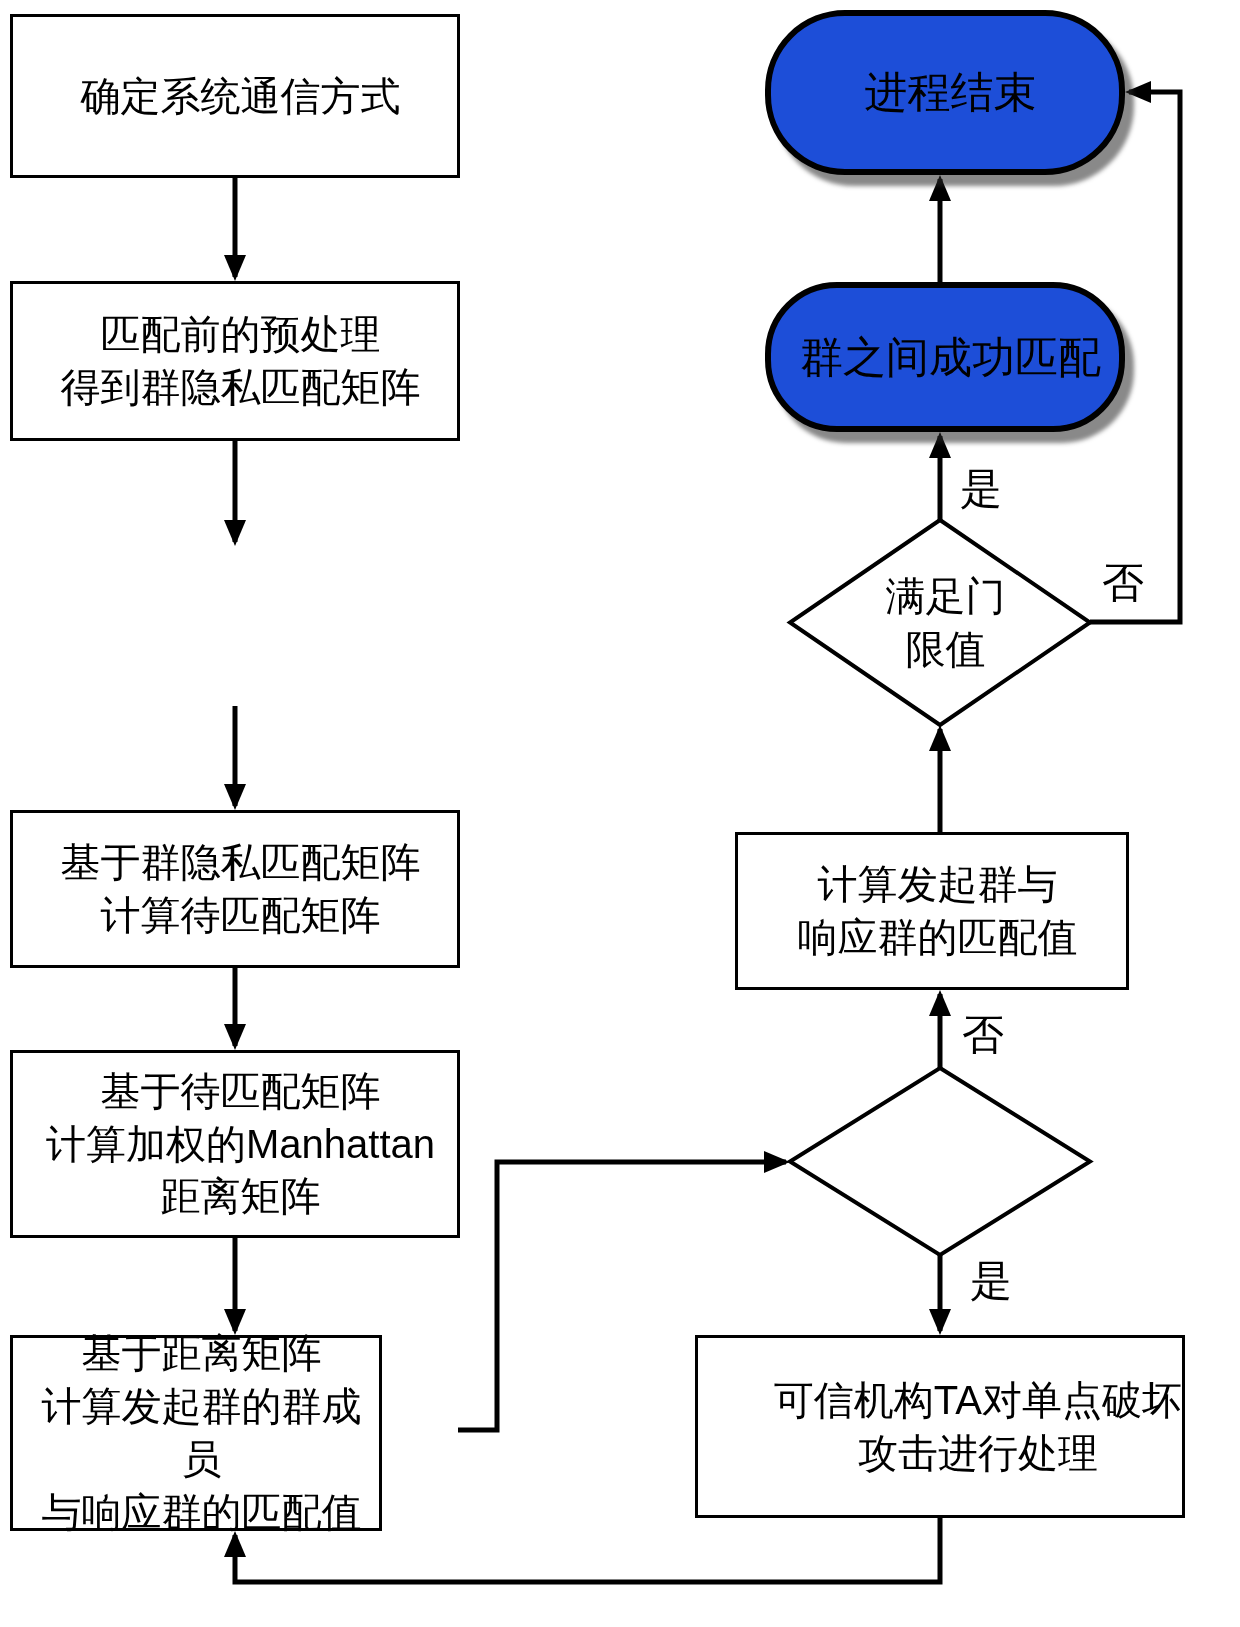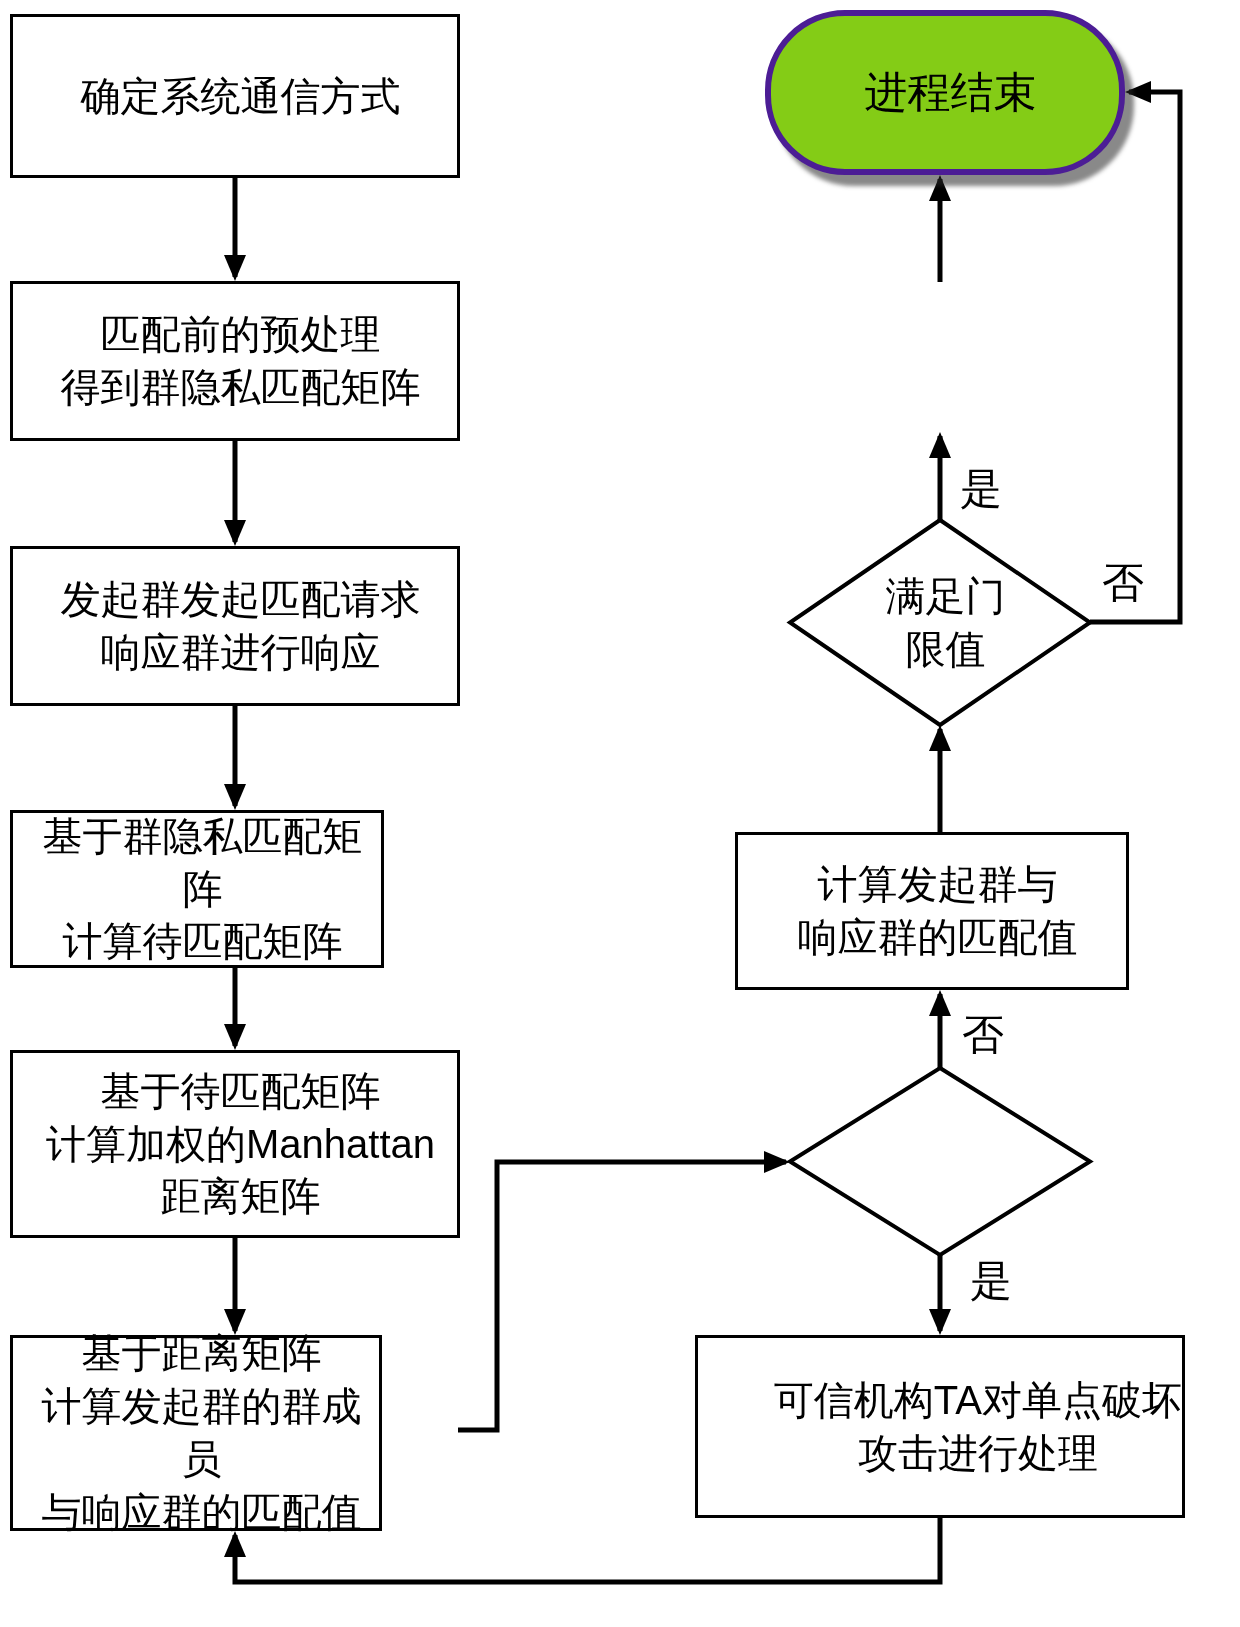--- a/index.html
+++ b/index.html
@@ -18,22 +18,22 @@
     position: absolute;
     display: flex;
     align-items: center;
     justify-content: center;
     text-align: center;
     z-index: 2;
     padding-left: 11px;
   }
   .rect { background: #ffffff; border: 3px solid #000; }
   .terminator {
-    background: #84cc16;
-    border: 6px solid #4c1d95;
+    background: #1d4ed8;
+    border: 6px solid #000000;
     box-shadow: 9px 11px 4px rgba(40,40,40,0.55);
     align-items: center;
   }
   .diamond-text { background: transparent; }
   .node-text {
     white-space: pre-line;
     font-size: 40px;
     line-height: 1.32;
   }
   .terminator .node-text { font-size: 43px; }
@@ -88,46 +88,45 @@
 
   <div class="node rect" style="left:10px; top:14px; width:450px; height:164px;">
     <span class="node-text">确定系统通信方式</span>
   </div>
 
   <div class="node rect" style="left:10px; top:281px; width:450px; height:160px;">
     <span class="node-text">匹配前的预处理
 得到群隐私匹配矩阵</span>
   </div>
 
-  <div class="node rect" style="left:10px; top:546px; width:450px; height:160px;">
-    <span class="node-text">发起群发起匹配请求
-响应群进行响应</span>
-  </div>
 
-  <div class="node rect" style="left:10px; top:810px; width:374px; height:158px;">
+  <div class="node rect" style="left:10px; top:810px; width:450px; height:158px;">
     <span class="node-text">基于群隐私匹配矩阵
 计算待匹配矩阵</span>
   </div>
 
   <div class="node rect" style="left:10px; top:1050px; width:450px; height:188px;">
     <span class="node-text">基于待匹配矩阵
 计算加权的Manhattan
 距离矩阵</span>
   </div>
 
   <div class="node rect" style="left:10px; top:1335px; width:372px; height:196px;">
     <span class="node-text">基于距离矩阵
 计算发起群的群成员
 与响应群的匹配值</span>
   </div>
 
   <div class="node terminator" style="left:765px; top:10px; width:360px; height:165px; border-radius:80px;">
     <span class="node-text">进程结束</span>
   </div>
 
+  <div class="node terminator" style="left:765px; top:282px; width:360px; height:150px; border-radius:72px;">
+    <span class="node-text">群之间成功匹配</span>
+  </div>
 
   <div class="node diamond-text" style="left:790px; top:520px; width:300px; height:205px;">
     <span class="node-text">满足门
 限值</span>
   </div>
 
 
   <div class="node rect" style="left:735px; top:832px; width:394px; height:158px;">
     <span class="node-text">计算发起群与
 响应群的匹配值</span>

